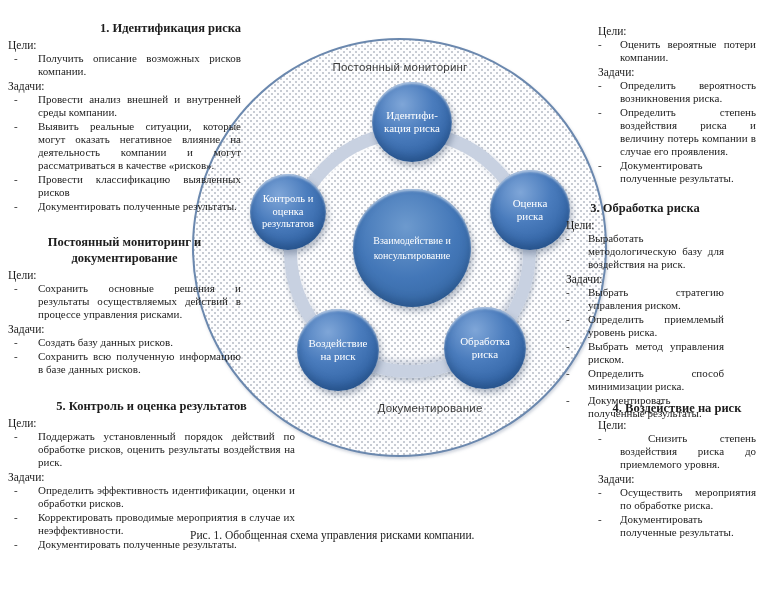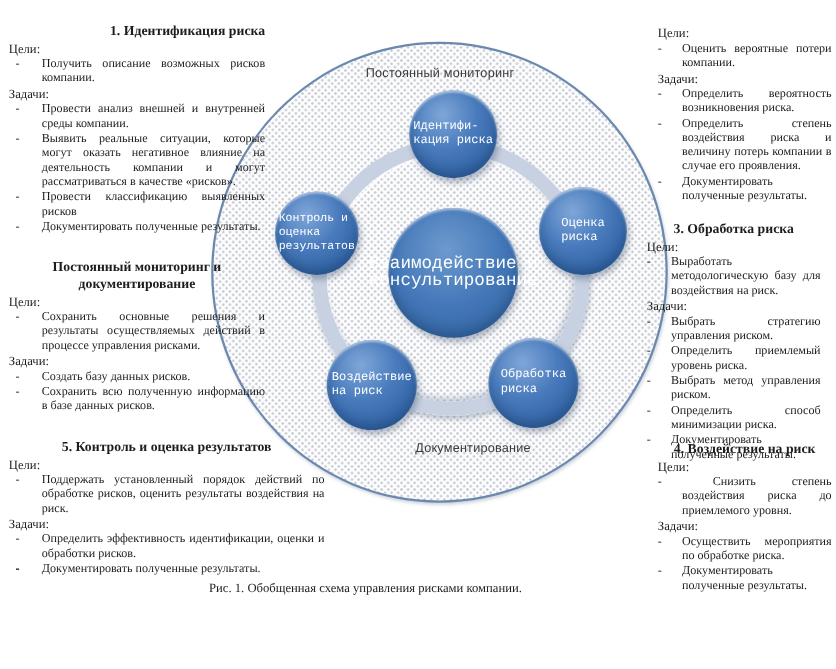--- a/index.html
+++ b/index.html
@@ -22,25 +22,25 @@
     background-color:#fdfdfe;
     background-image:radial-gradient(circle,#c7cbd3 1px,transparent 1.3px),
                      radial-gradient(circle,#c7cbd3 1px,transparent 1.3px);
     background-size:6px 6px,6px 6px;background-position:0 0,3px 3px;
     box-shadow:1px 2px 3px rgba(120,135,160,.35);}
   .ring{position:absolute;left:284px;top:126px;width:252px;height:252px;border-radius:50%;
     border:13px solid #c8d1e1;box-sizing:border-box;
     box-shadow:inset 1px 2px 3px rgba(255,255,255,.85),1px 3px 5px rgba(120,135,160,.5),
                inset -2px -3px 6px rgba(125,140,168,.45);}
   .node{position:absolute;border-radius:50%;display:flex;align-items:center;justify-content:center;
-    text-align:left;color:#fff;font-family:Liberation Mono, monospace;white-space:pre-line;
+    text-align:center;color:#fff;font-family:Liberation Serif, serif;white-space:pre-line;
     background:radial-gradient(circle at 38% 28%,#7fa6d8 0%,#4a7cbd 40%,#3567a8 72%,#2b5a93 100%);
     box-shadow:inset 0 2px 2px rgba(255,255,255,.5),inset 0 -5px 10px rgba(18,48,88,.35),
                2px 4px 6px rgba(60,80,110,.4);}
-  .node-center{left:353px;top:189px;width:118px;height:118px;font-size:16px;line-height:15px;
+  .node-center{left:353px;top:189px;width:118px;height:118px;font-size:10px;line-height:15px;
     background:radial-gradient(circle at 45% 32%,#6d9ace 0%,#4377b8 50%,#2e5f99 100%);}
   .node-top{left:372px;top:82px;width:80px;height:80px;font-size:11px;line-height:13px;}
   .node-left{left:250px;top:174px;width:76px;height:76px;font-size:10.5px;line-height:12.5px;}
   .node-right{left:490px;top:170px;width:80px;height:80px;font-size:11px;line-height:13px;}
   .node-bl{left:297px;top:309px;width:82px;height:82px;font-size:11px;line-height:13px;}
   .node-br{left:444px;top:307px;width:82px;height:82px;font-size:11px;line-height:13px;}
   .diagram-label{position:absolute;font-family:"Liberation Sans",sans-serif;font-size:11.5px;
     color:#3b3b3b;letter-spacing:.2px;transform:translateX(-50%);white-space:nowrap;}
   .label-top{left:400px;top:61px;}
   .label-bottom{left:430px;top:402px;}
@@ -135,20 +135,21 @@
       <span class="dash">-</span>
       <span class="btext">Поддержать установленный порядок действий по обработке рисков, оценить результаты воздействия на риск.</span>
     </div>
     <div class="sublabel">Задачи:</div>
     <div class="bullet">
       <span class="dash">-</span>
       <span class="btext">Определить эффективность идентификации, оценки и обработки рисков.</span>
     </div>
     <div class="bullet">
       <span class="dash">-</span>
+      <span class="btext">Корректировать проводимые мероприятия в случае их неэффективности.</span>
     </div>
     <div class="bullet">
       <span class="dash">-</span>
       <span class="btext">Документировать полученные результаты.</span>
     </div>
   </div>
 
   <div class="sec narrow" style="left:598px;top:24px;width:158px;">
     <div class="sublabel">Цели:</div>
     <div class="bullet">
@@ -163,21 +164,21 @@
     <div class="bullet">
       <span class="dash">-</span>
       <span class="btext">Определить степень воздействия риска и величину потерь компании в случае его проявления.</span>
     </div>
     <div class="bullet">
       <span class="dash">-</span>
       <span class="btext">Документировать полученные результаты.</span>
     </div>
   </div>
 
-  <div class="sec narrow" style="left:588px;top:200px;width:158px;">
+  <div class="sec narrow" style="left:566px;top:200px;width:158px;">
     <div class="sec-title">3. Обработка риска</div>
     <div class="sublabel">Цели:</div>
     <div class="bullet">
       <span class="dash">-</span>
       <span class="btext">Выработать методологическую базу для воздействия на риск.</span>
     </div>
     <div class="sublabel">Задачи:</div>
     <div class="bullet">
       <span class="dash">-</span>
       <span class="btext">Выбрать стратегию управления риском.</span>

